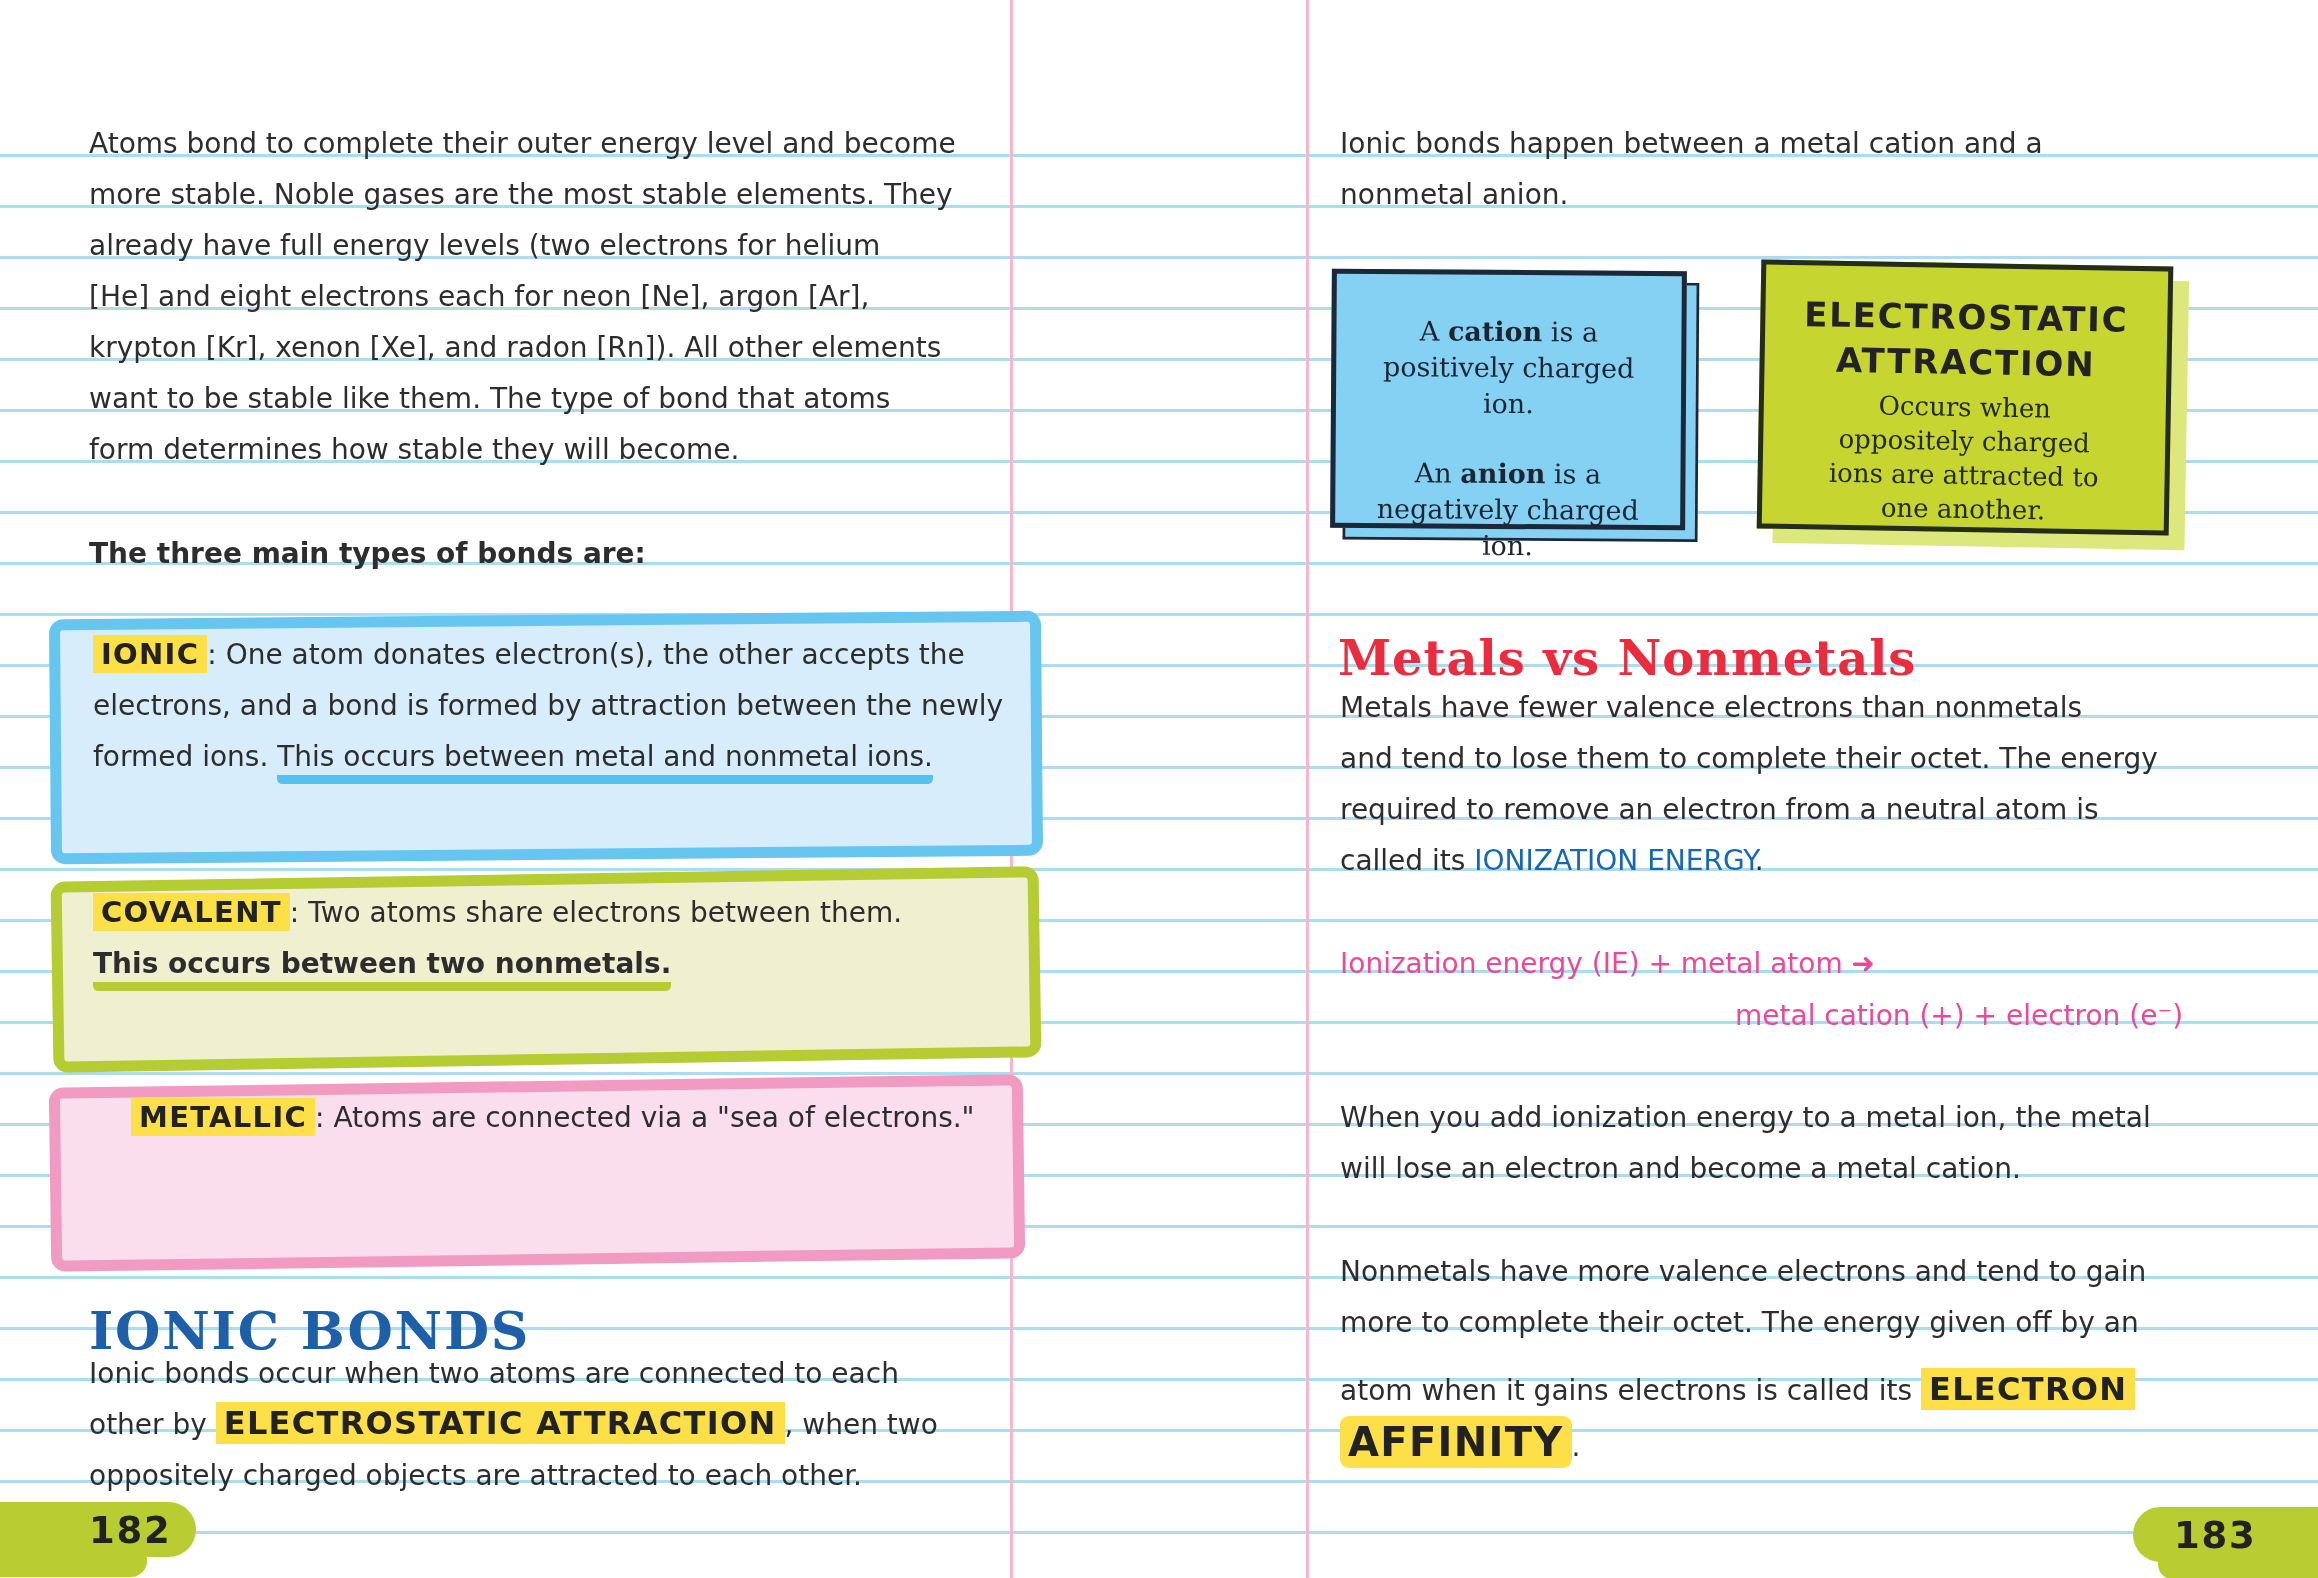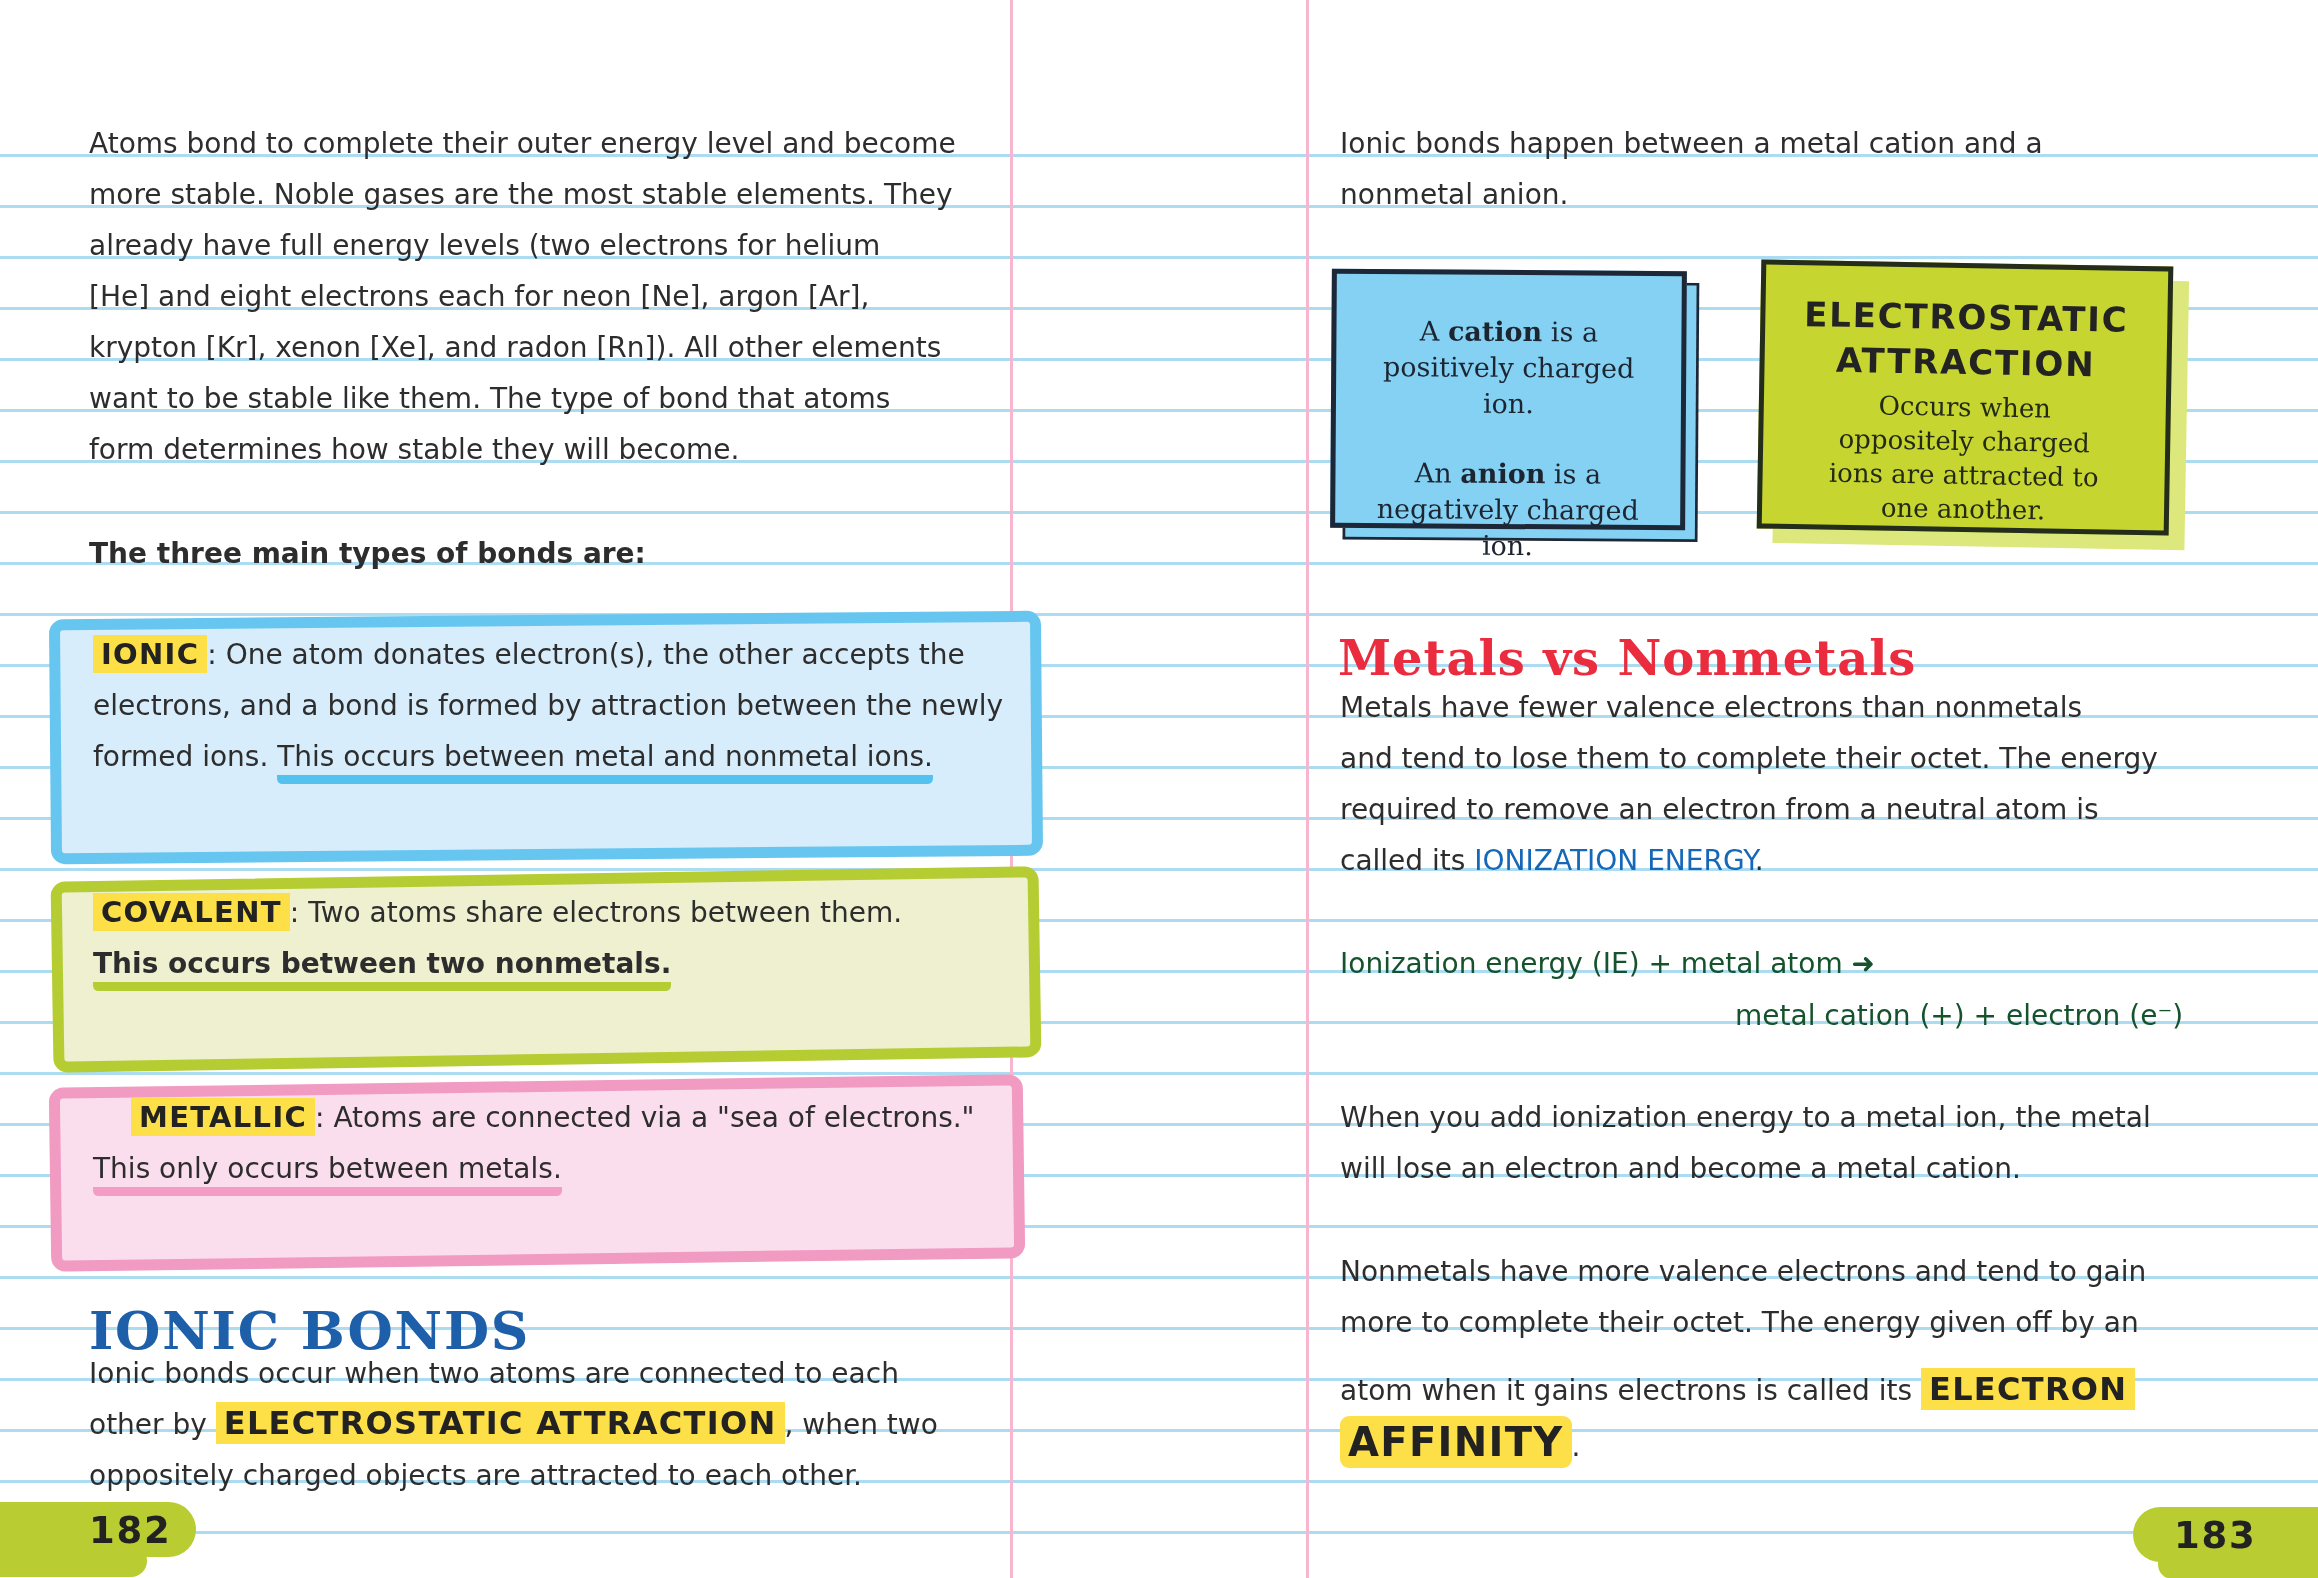--- a/index.html
+++ b/index.html
@@ -45,21 +45,21 @@
   .note-green .title{font-family:"DejaVu Sans",sans-serif;font-weight:bold;font-size:34px;line-height:45px;letter-spacing:1.8px;color:#232323;}
   .note-green .body{font-family:"DejaVu Serif",serif;font-size:26px;line-height:34px;margin:5.4px auto 0;width:303px;}
   .note-blue p{margin:0 auto;width:276px;}
   .note-blue p+p{margin-top:34px;}
 
   
   .tab{position:absolute;}
   .blob{position:absolute;background:#b9cd32;border-radius:30px;}
   .tabnum{position:absolute;font-family:"DejaVu Sans",sans-serif;font-weight:bold;font-size:37px;letter-spacing:1.8px;color:#222;}
 
-  .eqn{color:#14532d;}
+  .eqn{color:#ec4899;}
   .arrow{font-weight:bold;}
 </style>
 </head>
 <body>
 
 <div class="spread">
 
   <div class="ruled"></div>
   <div class="mline l"></div>
   <div class="mline r"></div>
@@ -97,23 +97,20 @@
       <span class="marker hl" style="font-size:29px;">COVALENT</span><span>: Two atoms share electrons between them.</span>
     </div>
     <div>
       <span class="ul ul-green">This occurs between two nonmetals.</span>
     </div>
   </div>
 
   <div class="hw" style="left:93px;top:1092px;">
     <div>
       <span class="marker hl" style="font-size:29px;margin-left:38px;">METALLIC</span><span>: Atoms are connected via a "sea of electrons."</span>
-    </div>
-    <div>
-      <span class="ul ul-pink">This only occurs between metals.</span>
     </div>
   </div>
 
   <div class="heading-serif h-ionic">IONIC BONDS</div>
 
   <div class="hw" style="left:89px;top:1348px;">
     <div>Ionic bonds occur when two atoms are connected to each</div>
     <div>
       <span>other by </span><span class="marker hl" style="font-size:32px;">ELECTROSTATIC ATTRACTION</span><span>, when two</span>
     </div>

